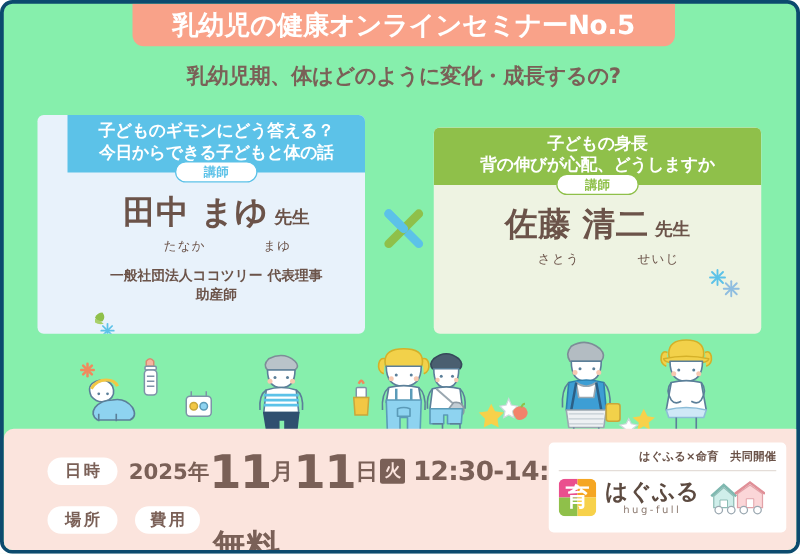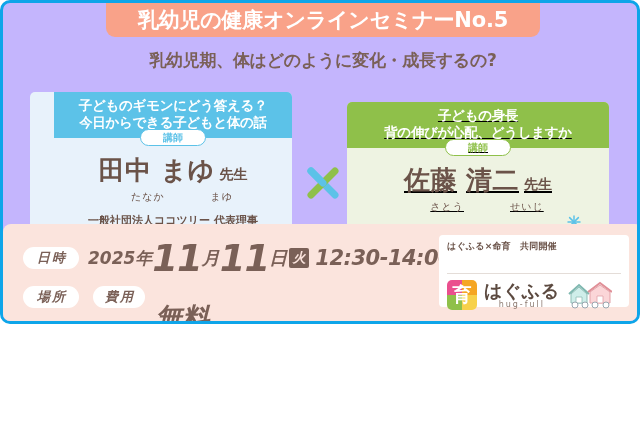--- a/index.html
+++ b/index.html
@@ -4,23 +4,23 @@
 <style>
   * { box-sizing: border-box; margin: 0; padding: 0; }
   html, body {
     width: 640px; height: 443px;
     font-family: "DejaVu Sans", "Liberation Sans", sans-serif;
     background: #ffffff;
     overflow: hidden;
   }
   #page {
     position: relative;
-    width: 640px; height: 324px;
-    background: #c4b5fd;
-    border: 3px solid #0ea5e9;
+    width: 640px; height: 443px;
+    background: #86efac;
+    border: 3px solid #0c4a6e;
     border-radius: 10px;
     overflow: hidden;
   }
 
   
   .banner {
     position: absolute;
     left: 103px; top: 0px;
     width: 434px; height: 34px;
     background: #f9a289;
@@ -48,21 +48,21 @@
     white-space: nowrap;
   }
 
   
   .panel {
     position: absolute;
     border-radius: 5px;
     overflow: hidden;
   }
   .panel-left  { left: 27px;  top: 89px;  width: 262px; height: 175px; background: #e8f2fb; padding-left: 24px; }
-  .panel-right { left: 344px; top: 99px;  width: 262px; height: 165px; background: #eef3e2; text-decoration: underline; }
+  .panel-right { left: 344px; top: 99px;  width: 262px; height: 165px; background: #eef3e2; }
 
   .panel-head {
     width: 100%;
     padding: 5px 4px 7px;
     text-align: center;
     color: #ffffff;
     font-weight: bold;
     font-size: 13.5px;
     line-height: 17px;
     letter-spacing: -0.3px;
@@ -126,21 +126,21 @@
   
   .strip { position: absolute; left: 0; top: 262px; width: 640px; height: 92px; }
 
   
   .footer {
     position: absolute;
     left: 0; bottom: 0; width: 640px; height: 97px;
     background: #fbe4dd;
     border-top-left-radius: 8px; border-top-right-radius: 8px;
   }
-  .info { position: absolute; left: 20px; top: 14px; font-style: italic; }
+  .info { position: absolute; left: 35px; top: 14px; }
   .info-row { display: flex; align-items: center; white-space: nowrap; }
   .info-row.r1 { height: 40px; }
   .info-row.r2 { height: 34px; margin-top: 2px; }
 
   .tag {
     display: inline-flex; align-items: center; justify-content: center;
     background: #ffffff; border-radius: 11px;
     color: #7a6057; font-weight: bold;
     width: 56px; height: 22px; font-size: 13px;
     letter-spacing: 2px; text-indent: 2px;
@@ -163,26 +163,26 @@
   
   .logocard {
     position: absolute;
     right: 14px; top: 11px;
     width: 190px; height: 72px;
     background: #ffffff;
     border-radius: 4px;
     padding: 5px 8px;
   }
   .logocard-title {
-    text-align: left;
+    text-align: right;
     color: #6b5349;
     font-size: 9px;
     font-weight: bold;
     letter-spacing: 0.2px;
-    padding-bottom: 20px;
+    padding-bottom: 4px;
     border-bottom: 1px solid #e4ddd8;
     white-space: nowrap;
   }
   .logorow { display: flex; align-items: center; margin-top: 6px; }
   .hugfull-mark {
     width: 30px; height: 30px; border-radius: 5px; overflow: hidden;
     position: relative; flex: none;
   }
   .q { position: absolute; width: 50%; height: 50%; }
   .q1 { left: 0; top: 0; background: #ea4f8e; }

